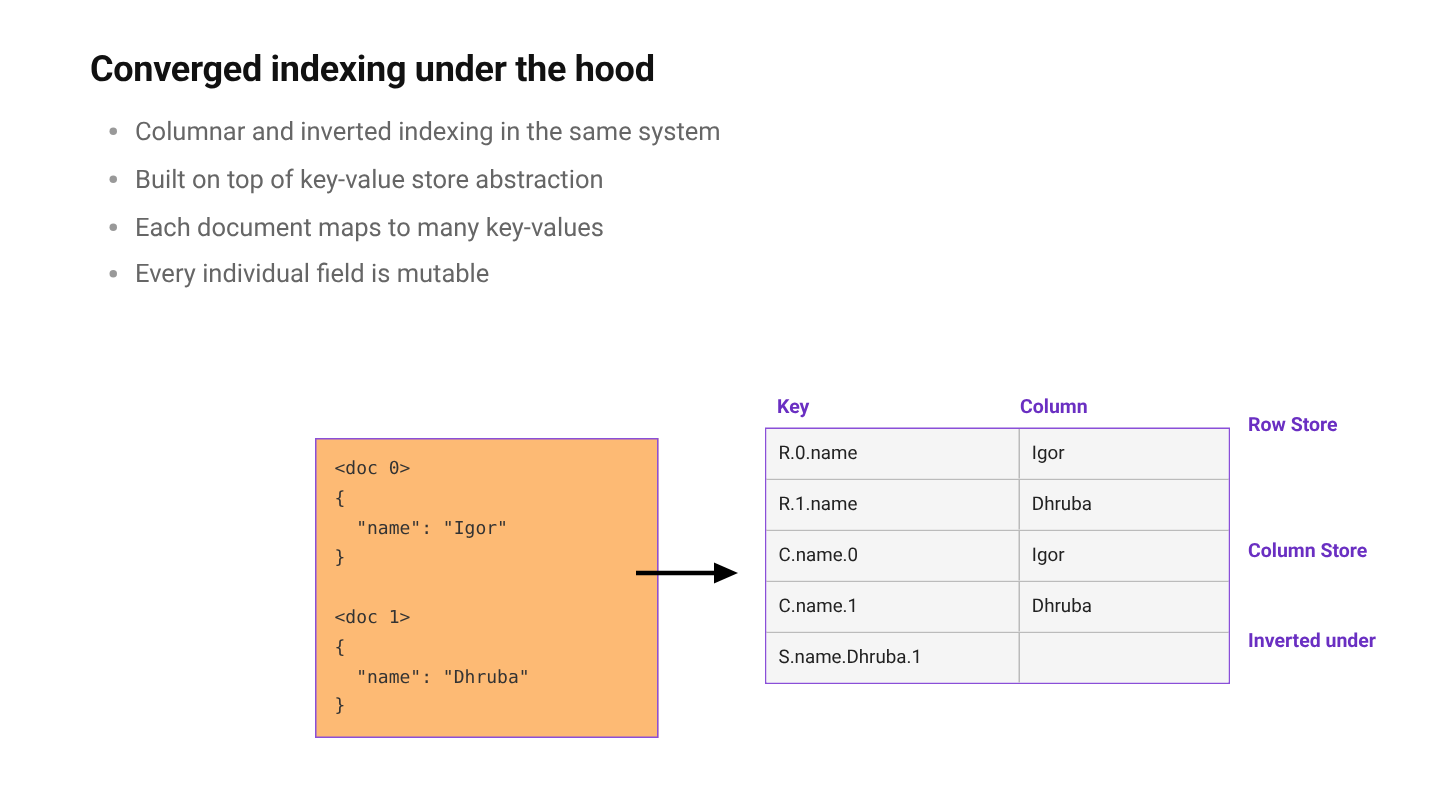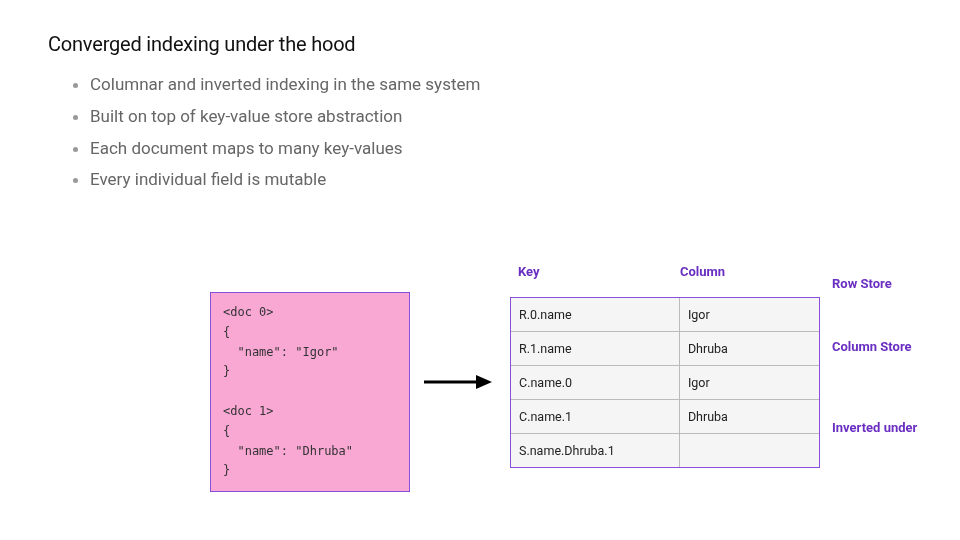--- a/index.html
+++ b/index.html
@@ -1,30 +1,30 @@
 <!DOCTYPE html>
 <html><head>
 <meta charset="utf-8">
 <style>
   * { box-sizing: border-box; margin: 0; padding: 0; }
   html, body { width: 960px; height: 540px; background: #fff; font-family: -apple-system, BlinkMacSystemFont, "Segoe UI", Roboto, Helvetica, Arial, sans-serif; color: #111; }
   .slide { padding: 32px 48px; position: relative; width: 960px; height: 540px; }
-  .title { font-size: 20px; font-weight: 400; margin-bottom: 14px; letter-spacing: -0.2px; }
+  .title { font-size: 24px; font-weight: 700; margin-bottom: 14px; letter-spacing: -0.2px; margin-left: 12px; }
   .bullets { list-style: disc; padding-left: 42px; color: #666; font-size: 17px; line-height: 1.75; }
   .bullets li { margin-bottom: 2px; }
   .bullets li::marker { color: #999; }
 
   .diagram { position: absolute; left: 0; top: 230px; width: 960px; height: 290px; }
 
   .docbox {
     position: absolute;
     left: 210px; top: 62px;
-    width: 200px;
+    width: 229px;
     border: 1px solid #8a4fd8;
-    background: #f9a8d4;
+    background: #fdba74;
     padding: 10px 12px;
     font-family: ui-monospace, SFMono-Regular, Menlo, Consolas, monospace;
     font-size: 12px;
     line-height: 1.65;
     color: #333;
     white-space: pre;
   }
 
   .arrow {
     position: absolute;
@@ -35,21 +35,21 @@
   .table-wrap {
     position: absolute;
     left: 510px; top: 34px;
     width: 310px;
   }
   .kv-head {
     display: flex;
     font-size: 13px;
     font-weight: 700;
     color: #6a2fc2;
-    margin-bottom: 18px;
+    margin-bottom: 6px;
   }
   .kv-head .kcol { width: 170px; padding-left: 8px; }
   .kv-head .vcol { width: 140px; }
   .kv-table {
     border: 1px solid #8a4fd8;
     width: 310px;
   }
   .kv-row {
     display: flex;
     font-size: 12.5px;
@@ -135,19 +135,19 @@
         </div>
         <div class="kv-row">
           <div class="kcell">S.name.Dhruba.1</div>
           <div class="vcell"></div>
         </div>
       </div>
     </div>
 
     <div class="side-labels">
       <div class="side-label" style="top:6px;">Row Store</div>
-      <div class="side-label" style="top:69px;">Column Store</div>
+      <div class="side-label" style="top:90px;">Column Store</div>
       <div class="side-label" style="top:150px;">Inverted under</div>
     </div>
 
   </div>
 
 </div>
 
 </body></html>

